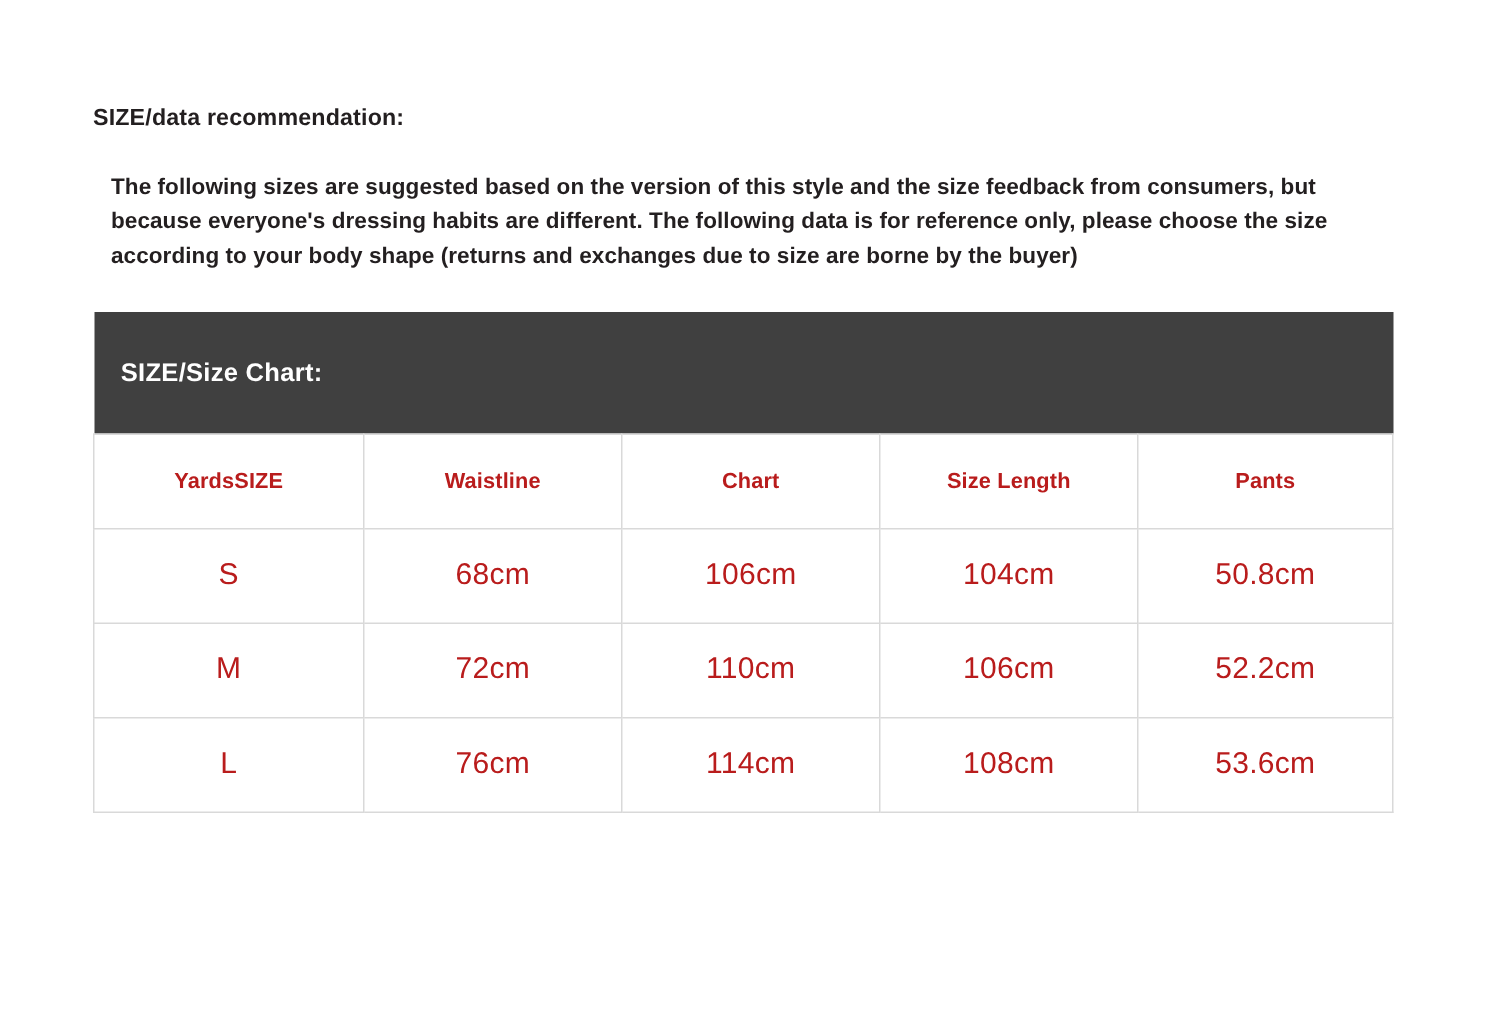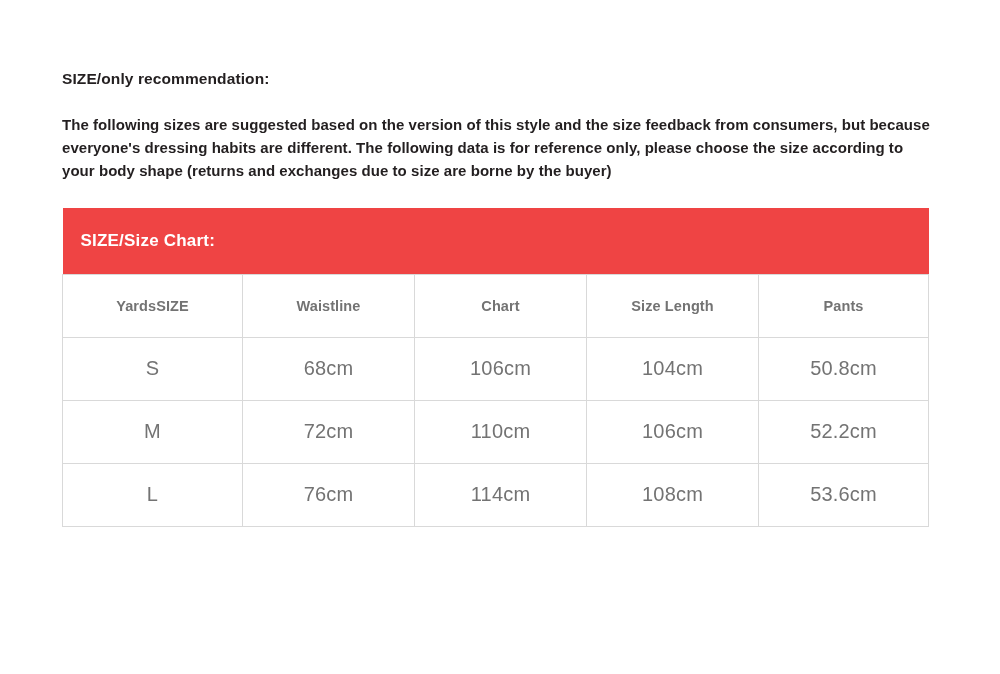--- a/index.html
+++ b/index.html
@@ -30,44 +30,44 @@
   }
   .intro-body {
     font-size: 15px;
     font-weight: bold;
     line-height: 1.55;
     margin: 0 0 26px 0;
     max-width: 880px;
     letter-spacing: 0.05px;
   }
   .intro-body p {
-    margin: 0;
+    margin: 12px;
   }
   table.size-chart {
     border-collapse: collapse;
     width: 866px;
     table-layout: fixed;
   }
   .chart-banner td {
-    background: #ef4444;
+    background: #404040;
     color: #ffffff;
     font-size: 17px;
     font-weight: bold;
     padding: 20px 18px;
-    height: 66px;
+    height: 81px;
     box-sizing: border-box;
     letter-spacing: 0.2px;
     border: none;
   }
   table.size-chart th,
   table.size-chart td.cell {
     border: 1px solid #d9d9d9;
     text-align: center;
     vertical-align: middle;
-    color: #737373;
+    color: #b91c1c;
   }
   table.size-chart th {
     font-size: 14.5px;
     font-weight: bold;
     height: 62px;
     padding: 0 6px;
     letter-spacing: 0.1px;
   }
   table.size-chart td.cell {
     font-size: 20px;
@@ -80,21 +80,21 @@
   .col-1 { width: 172px; }
   .col-2 { width: 172px; }
   .col-3 { width: 172px; }
   .col-4 { width: 170px; }
 </style>
 </head>
 <body>
 
 <div class="page">
 
-  <div class="intro-title">SIZE/only recommendation:</div>
+  <div class="intro-title">SIZE/data recommendation:</div>
 
   <div class="intro-body">
     <p>The following sizes are suggested based on the version of this style and the size feedback from consumers, but because everyone's dressing habits are different. The following data is for reference only, please choose the size according to your body shape (returns and exchanges due to size are borne by the buyer)</p>
   </div>
 
   <table class="size-chart">
     <colgroup>
       <col class="col-0">
       <col class="col-1">
       <col class="col-2">

